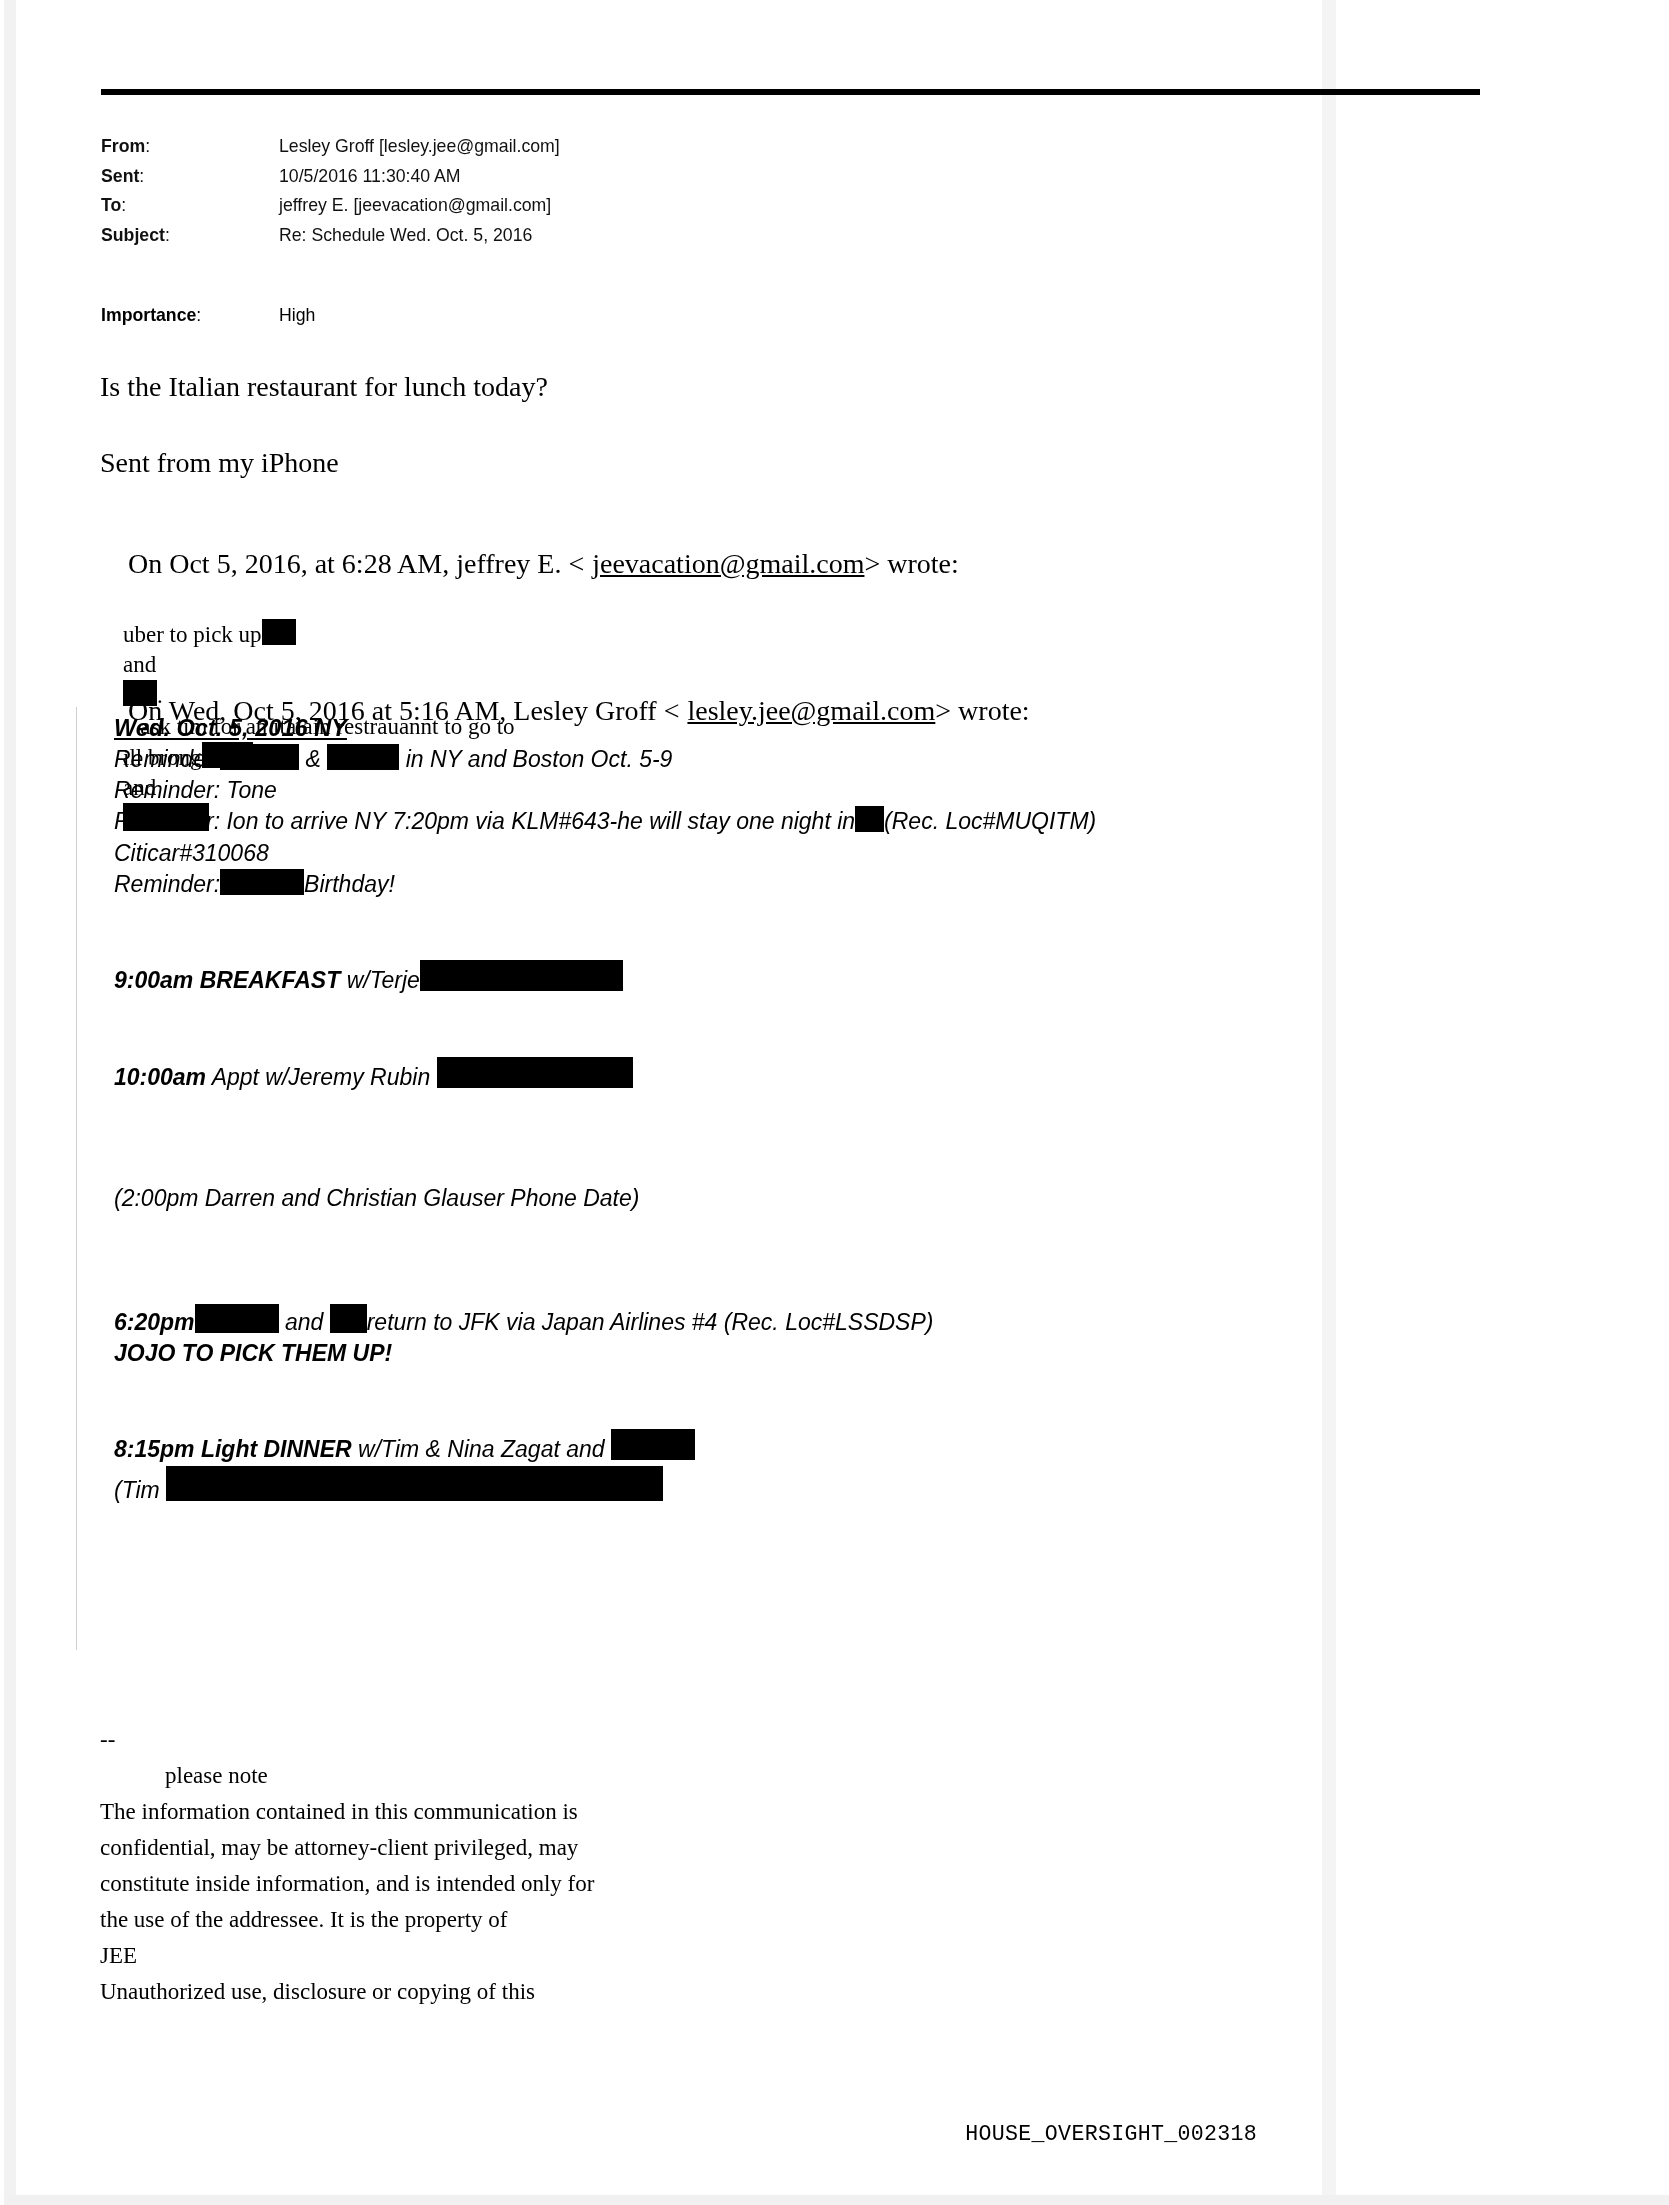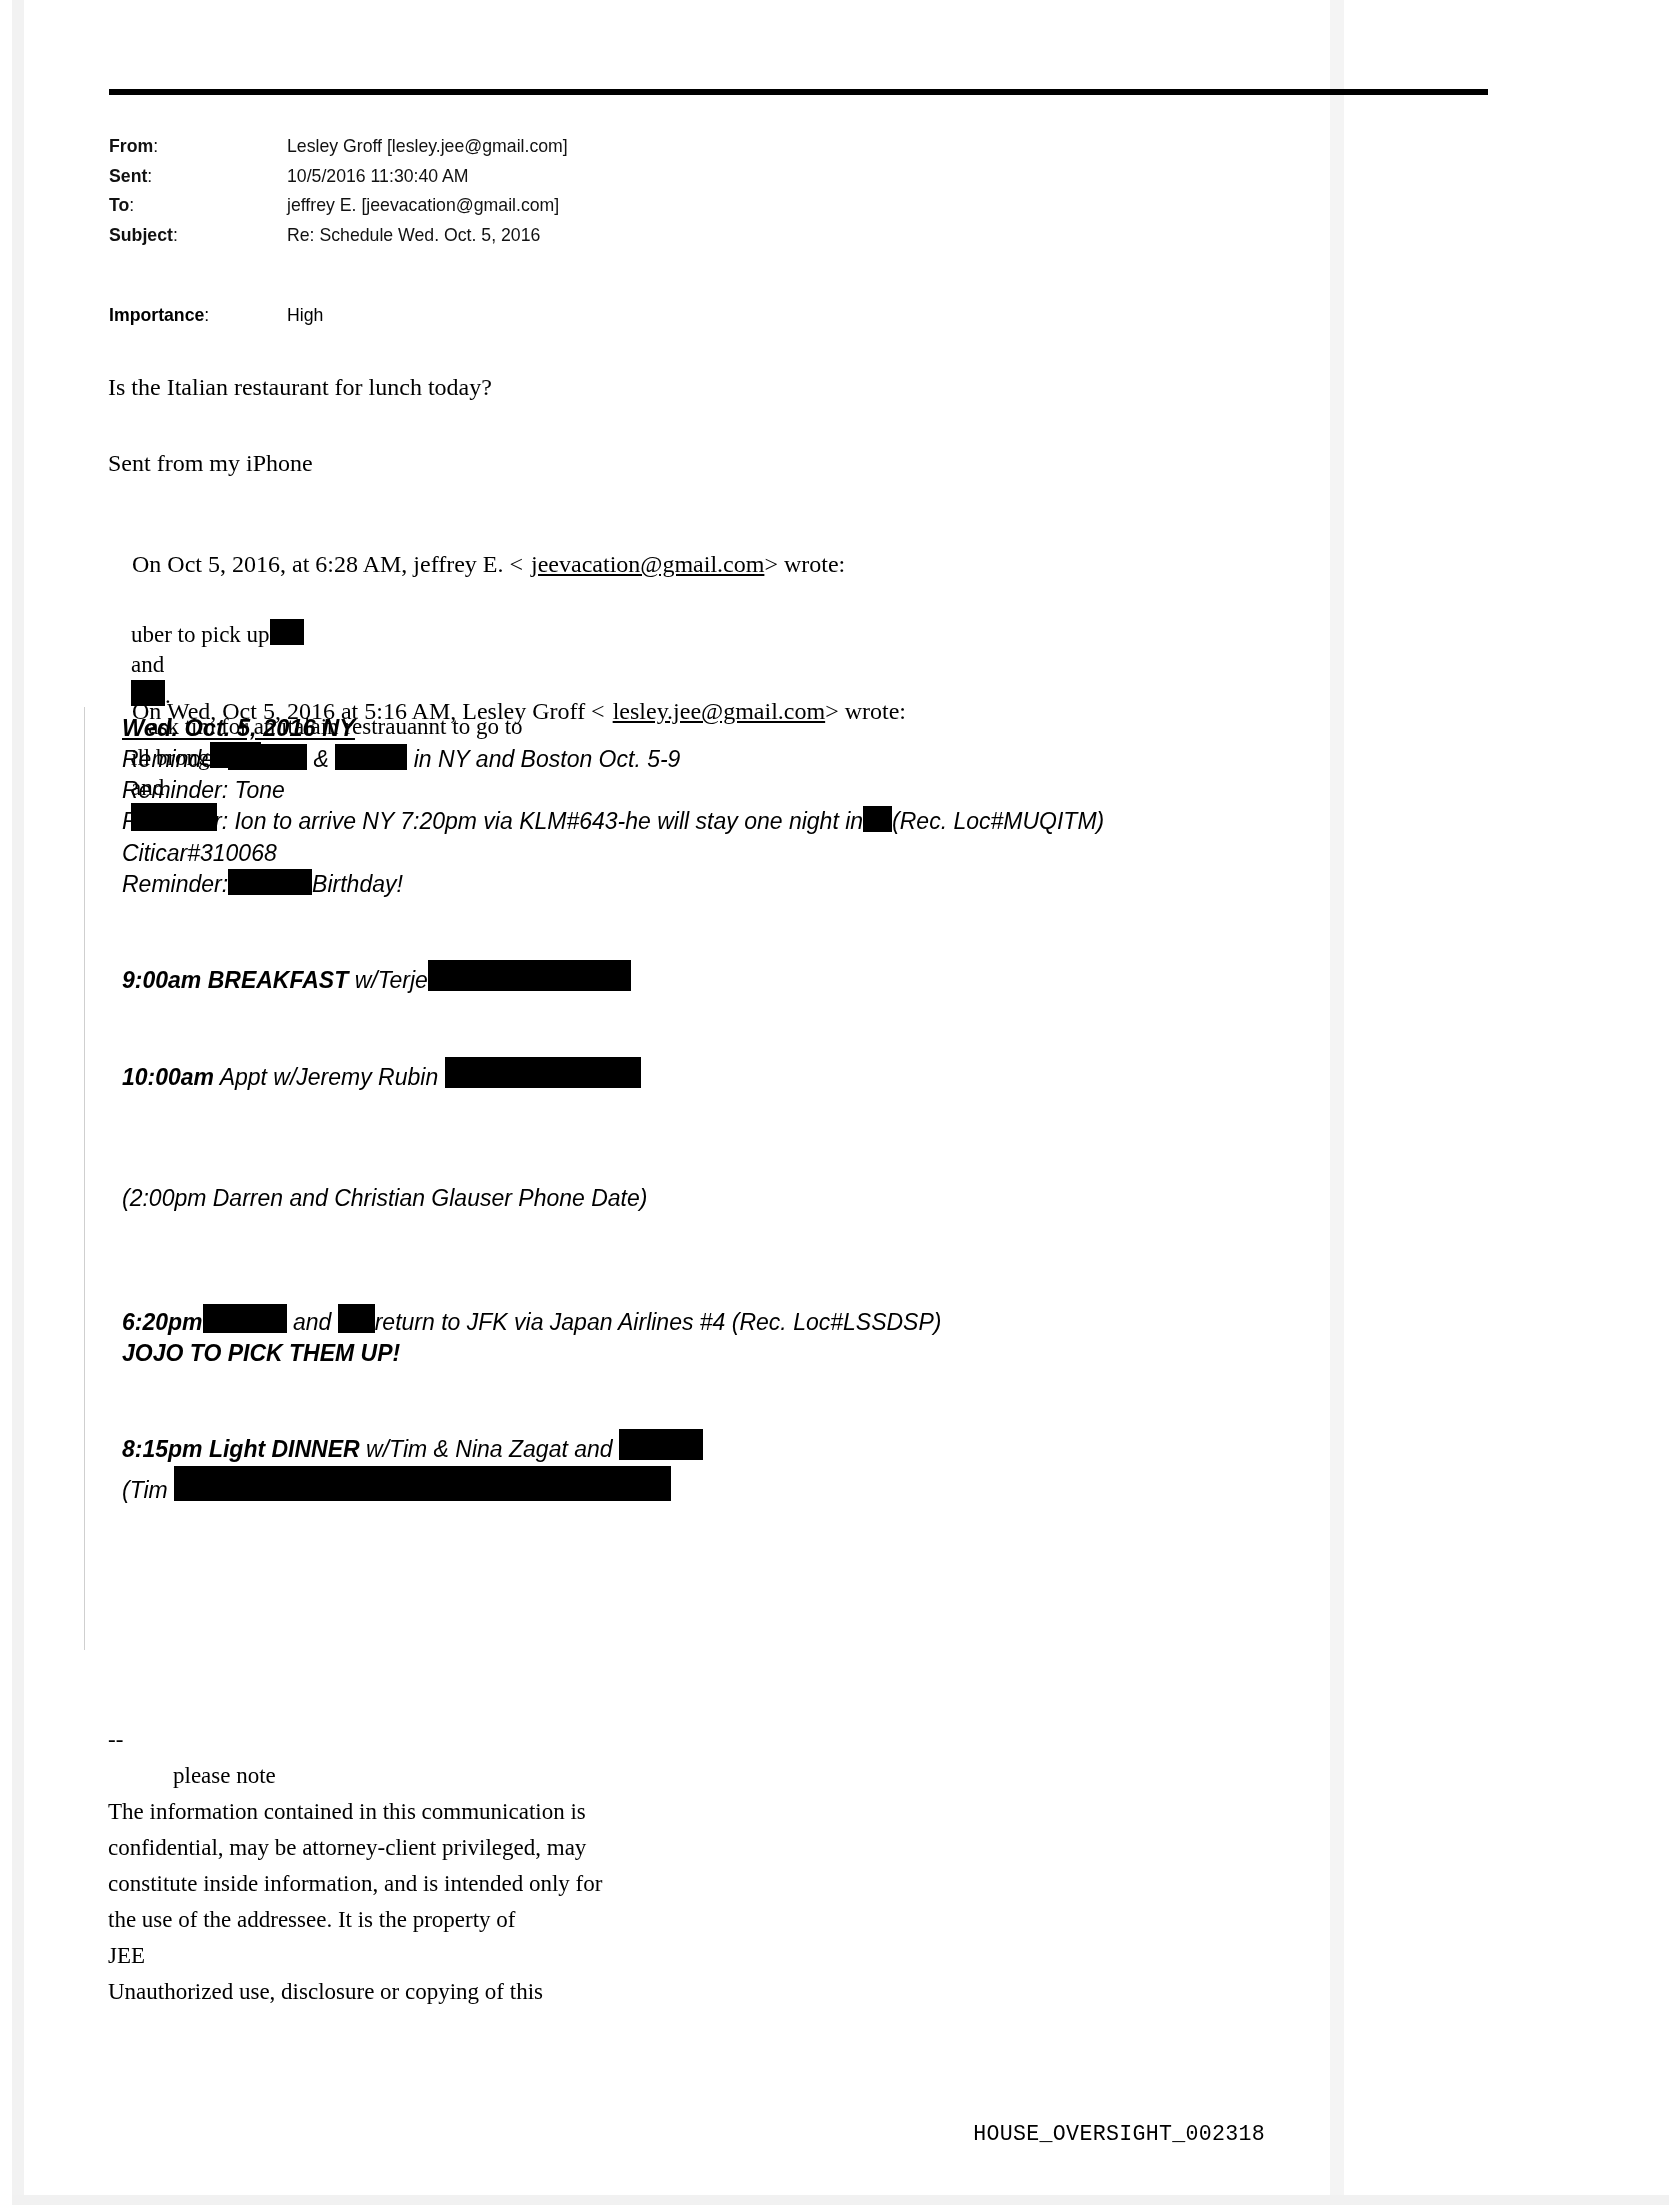--- a/index.html
+++ b/index.html
@@ -10,21 +10,21 @@
   body {
     width: 1669px;
     height: 2205px;
     position: relative;
     font-family: "Liberation Serif", serif;
     color: #000000;
     overflow: hidden;
   }
   .page {
     position: absolute;
-    left: 12px; top: 0;
+    left: 4px; top: 0;
     width: 1332px;
     height: 2205px;
     background: #ffffff;
   }
   
   .scan-edge-left {
     position: absolute;
     left: 0; top: 0;
     width: 11.8px; height: 2205px;
     background: #f2f2f2;
@@ -88,21 +88,21 @@
     font-size: 17.7px;
     line-height: 26px;
     display: flex;
   }
   .importance .hdr-label { width: 178px; flex: 0 0 178px; }
 
   
   .body-txt {
     position: absolute;
     font-family: "Liberation Serif", serif;
-    font-size: 24px;
+    font-size: 28px;
     line-height: 30px;
     color: #000;
     white-space: pre-wrap;
   }
   .p1 { left: 96px; top: 372px; }
   .p2 { left: 96px; top: 448px; }
   .p3 { left: 96px; top: 519px; width: 1309px; }
   .p5 { left: 96px; top: 666px; width: 1309px; }
 
   a.uline {

